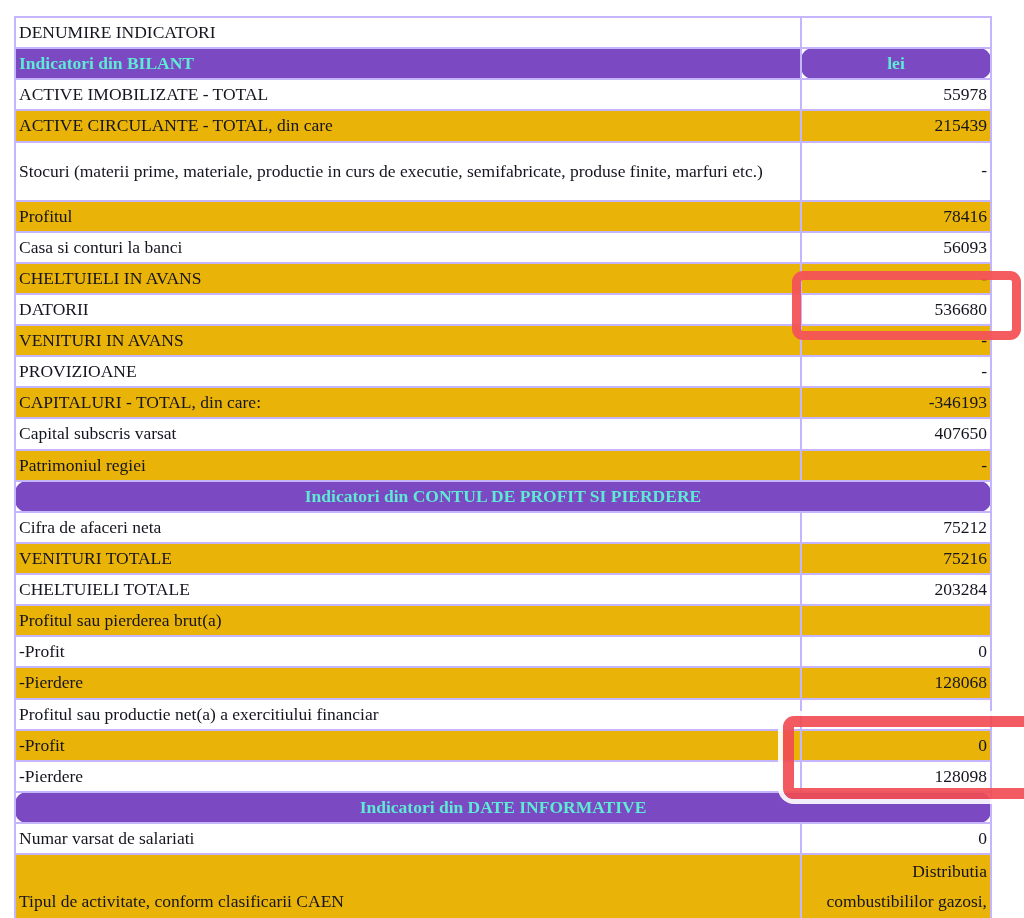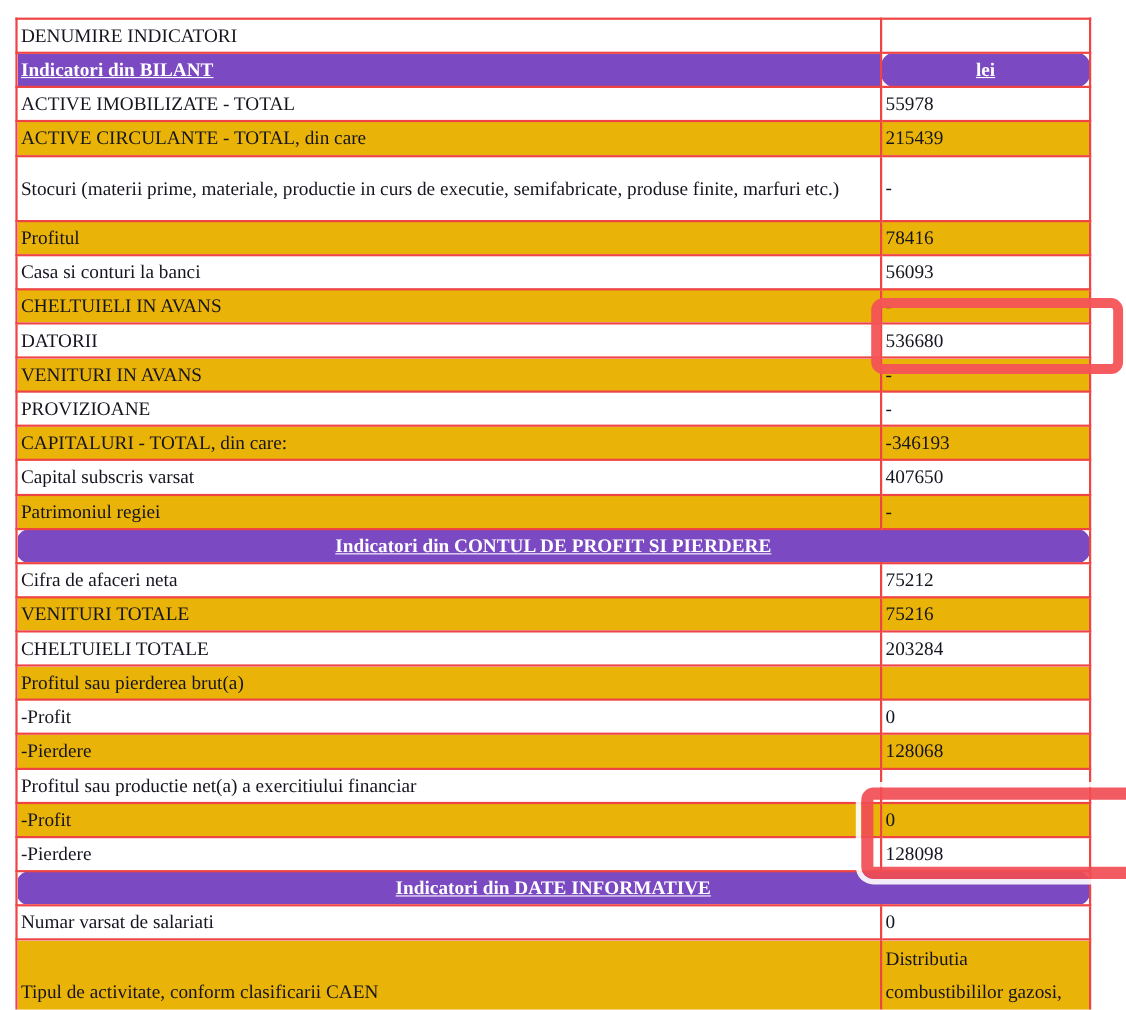--- a/index.html
+++ b/index.html
@@ -13,36 +13,35 @@
   }
   table.indicators {
     position: absolute;
     left: 14px;
     top: 16px;
     width: 976px;
     border-collapse: collapse;
     table-layout: fixed;
   }
   td {
-    border: 2px solid #ef4444;
+    border: 2px solid #c4b5fd;
     font-size: 17.5px;
     color: #15151f;
     padding: 1px 3px;
     line-height: 1.55;
     vertical-align: middle;
     overflow: hidden;
     margin-left: 20px;
   }
-  td.value { text-align: left; }
+  td.value { text-align: right; }
   tr.alt td { background: #eab308; }
   td.ph {
     background: #7b49c1;
-    color: #ffffff;
+    color: #5eead4;
     font-weight: bold;
-    text-decoration: underline;
   }
   td.center { text-align: center; border-radius: 12px; }
   .hl-box {
     position: absolute;
     border-radius: 11px;
     background: transparent;
     pointer-events: none;
   }
   .hl-1 {
     left: 792px; top: 271px;

